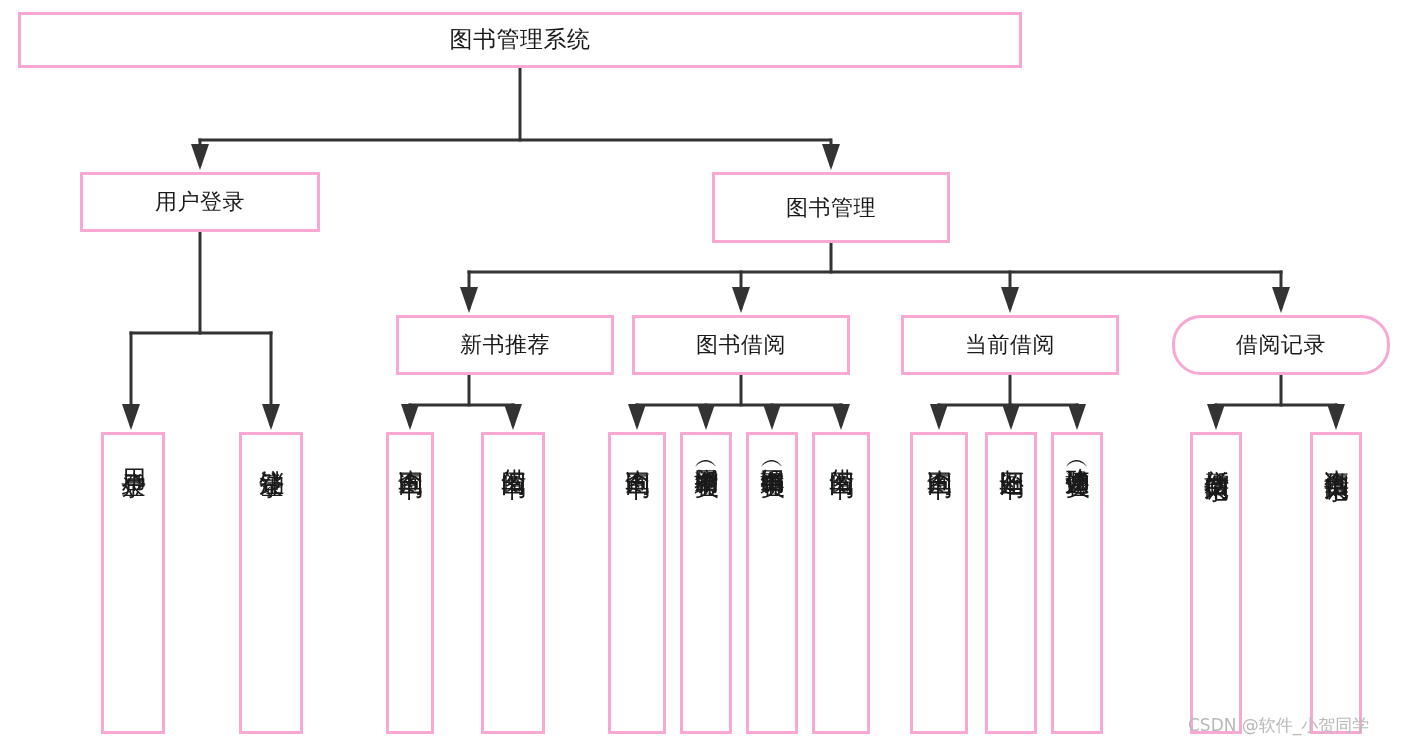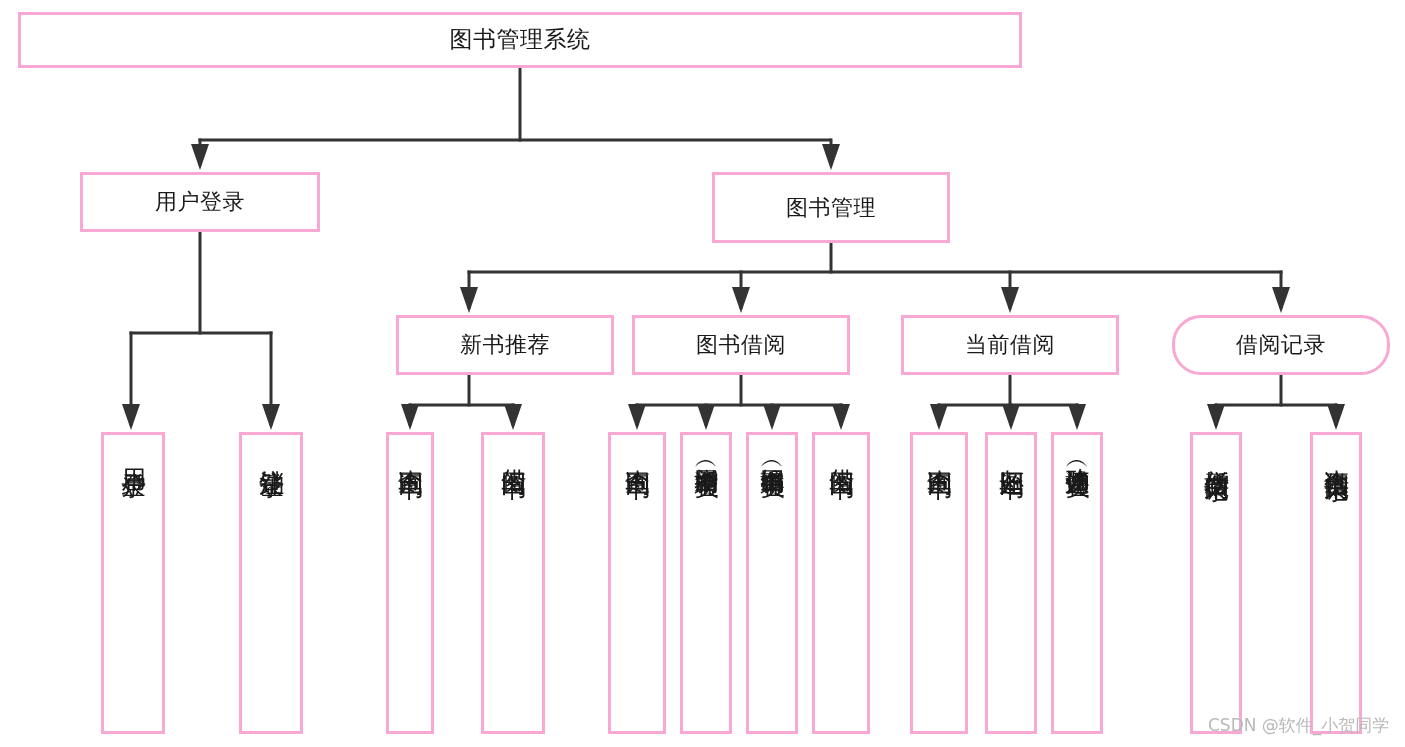--- a/index.html
+++ b/index.html
@@ -69,21 +69,20 @@
   }
   #watermark {
     position: absolute;
     left: 1188px;
     top: 714px;
     font-size: 17px;
     color: #b9b9b9;
     white-space: nowrap;
     z-index: 5;
     font-family: "DejaVu Sans", "Liberation Sans", sans-serif;
-    margin-left: 20px;
   }
 </style>
 </head>
 <body>
 
 <div id="diagram-root">
 
   <svg id="edges-layer" viewBox="0 0 1405 747" xmlns="http://www.w3.org/2000/svg">
       <path d="M 520 68 L 520 140" stroke="#333333" stroke-width="3" fill="none" stroke-linecap="square"></path>
       <path d="M 200 140 L 830 140" stroke="#333333" stroke-width="3" fill="none" stroke-linecap="square"></path>

